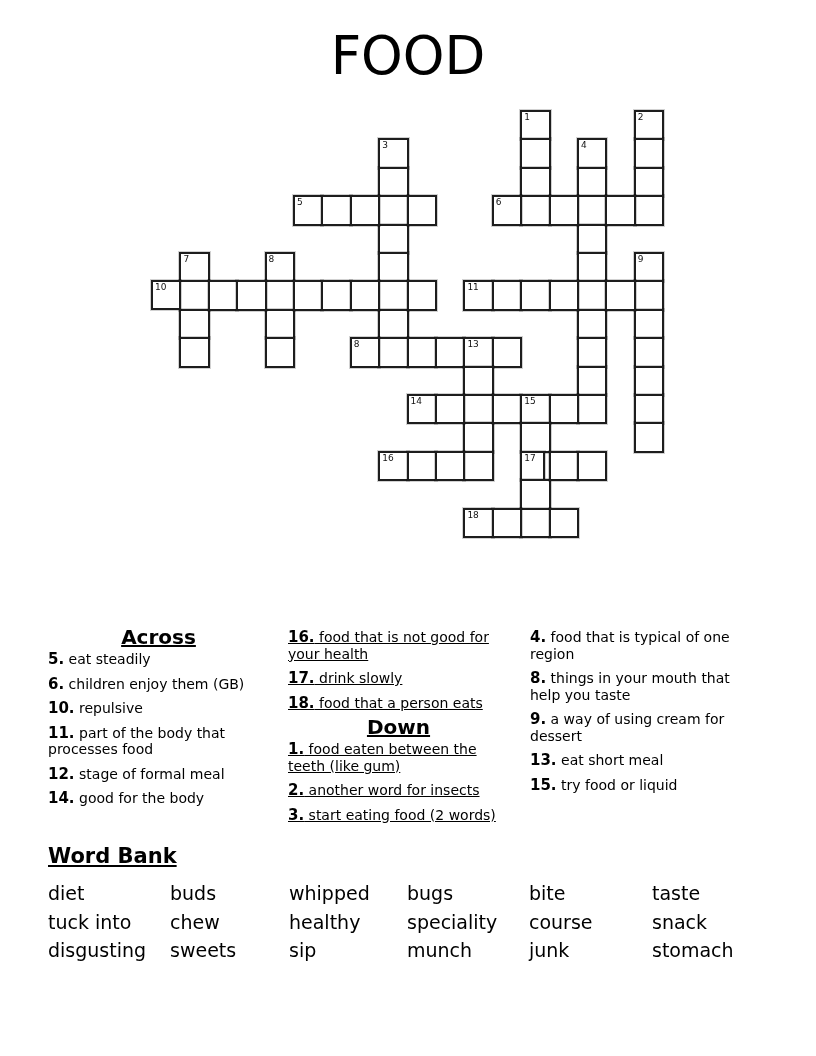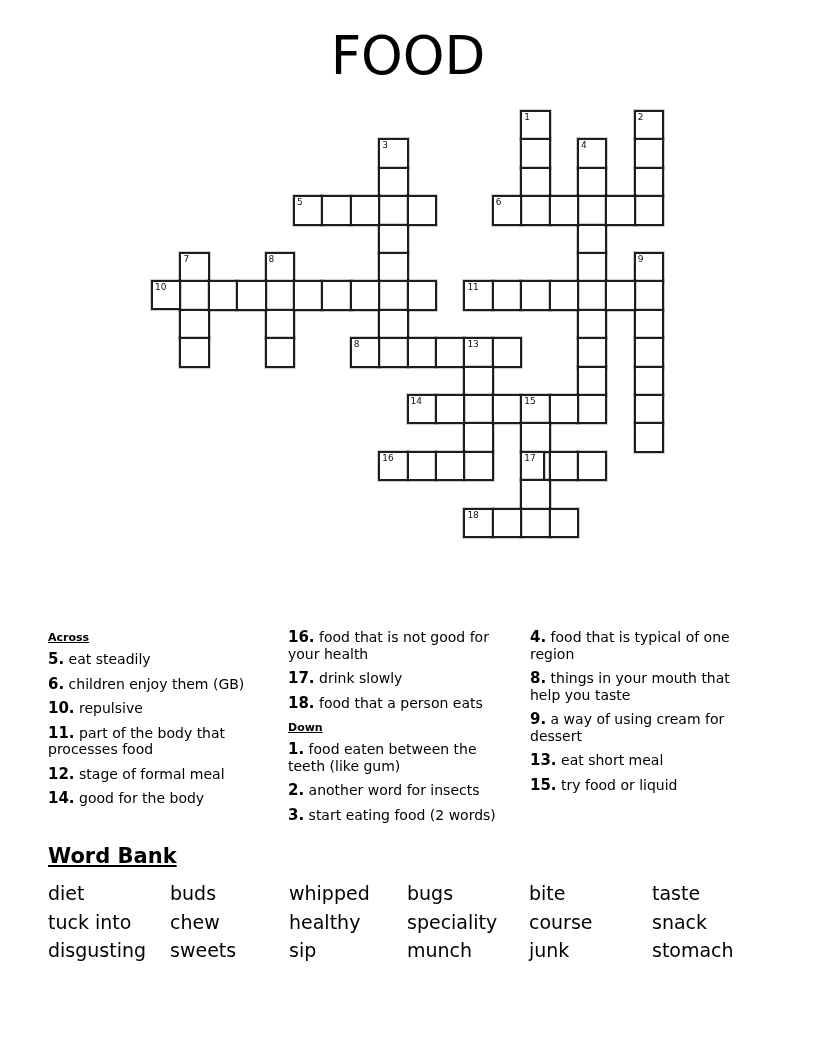--- a/index.html
+++ b/index.html
@@ -18,24 +18,24 @@
     position:absolute;box-sizing:border-box;background:#fff;
     border:2px solid #1d1d1d;box-shadow:0 0 0 1px rgba(0,0,0,0.18);
   }
   .cellnum{
     position:absolute;top:0px;left:2px;font-size:9px;line-height:11px;color:#111;
     font-family:"DejaVu Sans",sans-serif;
   }
   
   #clues{position:absolute;left:0;top:629px;width:816px;}
   .clue-col{position:absolute;top:0;width:221px;}
-  .col1{left:48px;} .col2{left:288px;} .col3{left:530px;}
+  .col1{left:48px;} .col2{left:288px;text-decoration:underline;} .col3{left:530px;}
   .clue-head{
-    font-size:11px;font-weight:bold;text-decoration:underline;
-    margin:0 0 5px 0;line-height:17px;
+    font-size:20px;font-weight:bold;text-decoration:underline;
+    margin:0 0 5px 0;line-height:17px;text-align:center;
   }
   .clue{font-size:14px;line-height:16.5px;margin:0 0 8px 0;}
   .cnum{font-weight:bold;font-size:15px;}
   
   #wordbank{position:absolute;left:48px;top:843px;width:740px;}
   .wb-title{
     font-size:21px;font-weight:bold;text-decoration:underline;
     margin:0 0 10px 0;line-height:26px;
   }
   .wb-grid{

